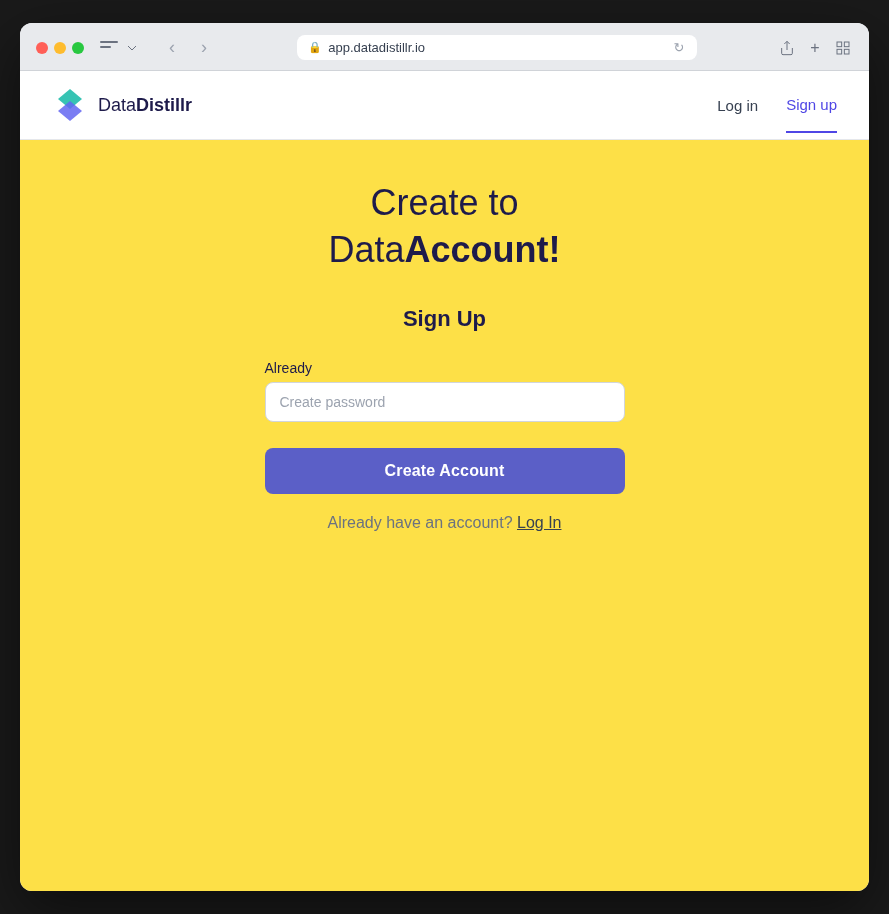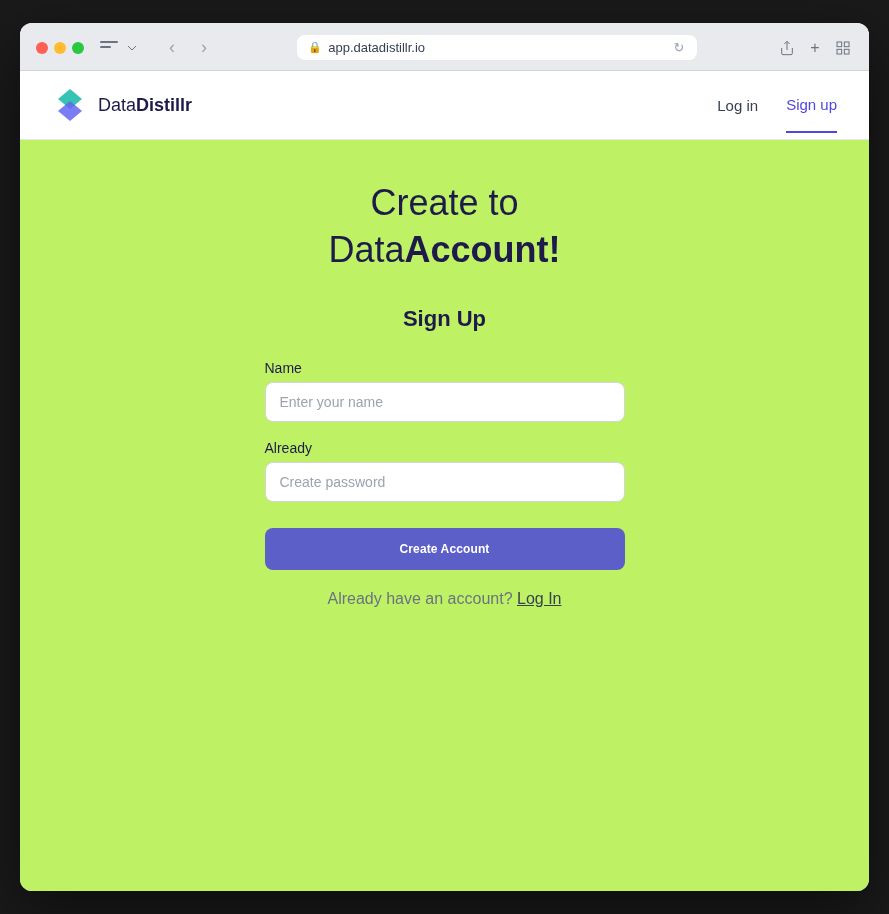--- a/index.html
+++ b/index.html
@@ -130,21 +130,21 @@
       width: 20px;
       height: 20px;
       display: flex;
       align-items: center;
       justify-content: center;
       font-size: 14px;
     }
 
     
     .page-content {
-      background: #bef264;
+      background: #fde047;
       min-height: 820px;
     }
 
     
     .nav {
       display: flex;
       align-items: center;
       padding: 16px 32px;
       border-bottom: 1px solid #e5e7eb;
       background: white;
@@ -256,21 +256,21 @@
       color: #9ca3af;
     }
 
     .submit-btn {
       width: 100%;
       padding: 14px;
       background: #5b5fc7;
       color: white;
       border: none;
       border-radius: 8px;
-      font-size: 12px;
+      font-size: 16px;
       font-weight: 600;
       cursor: pointer;
       margin-top: 8px;
       margin-bottom: 20px;
       letter-spacing: 0.01em;
     }
 
     .login-prompt {
       text-align: center;
       font-size: 16px;
@@ -357,24 +357,20 @@
 
     <main class="main">
       <h1 class="welcome-title">
         <span>Create to</span><br>
         <span>Data</span><strong>Account!</strong>
       </h1>
 
       <h2 class="form-title">Sign Up</h2>
 
       <form class="signup-form">
-        <div class="form-group">
-          <label class="form-label">Name</label>
-          <input type="text" class="form-input" placeholder="Enter your name" style="">
-        </div>
 
         <div class="form-group">
         </div>
 
         <div class="form-group">
           <label class="form-label">Already</label>
           <input type="password" class="form-input" placeholder="Create password" style="">
         </div>
 
         <button type="submit" class="submit-btn">Create Account</button>

